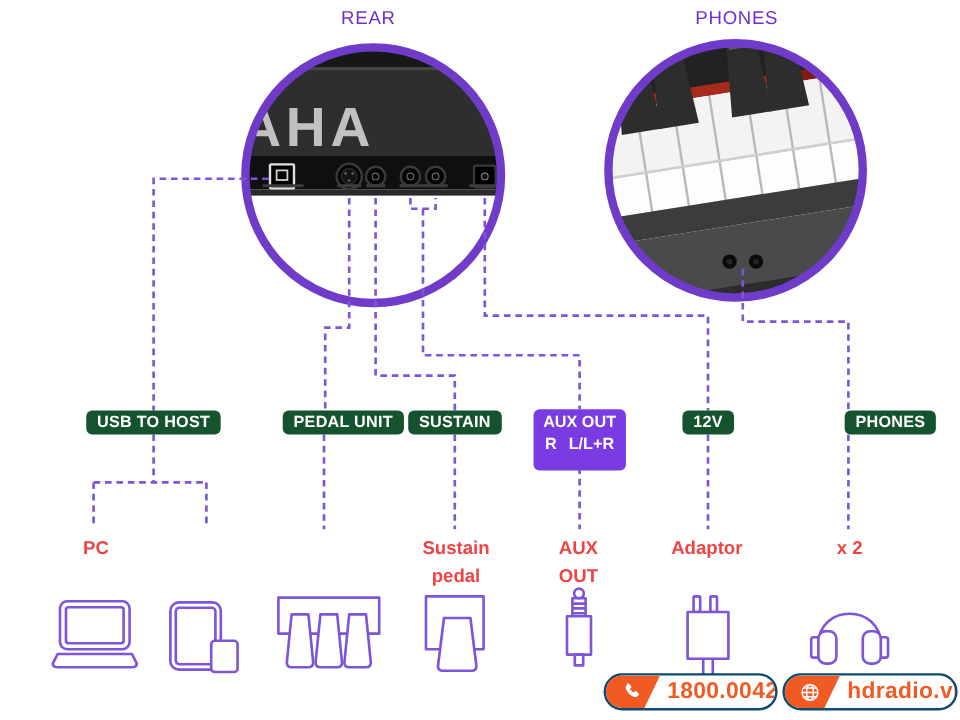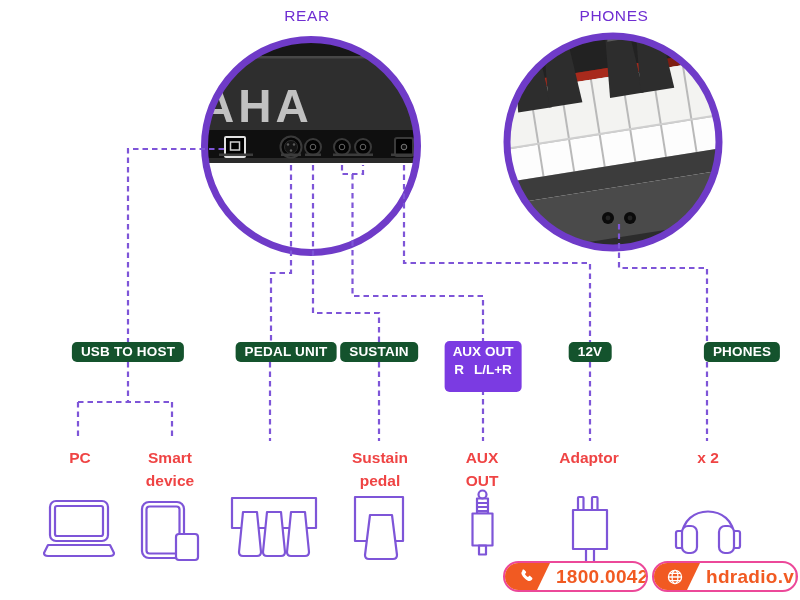--- a/index.html
+++ b/index.html
@@ -17,21 +17,21 @@
     background:#7b3be2;color:#fff;font-weight:bold;font-size:13.5px;
     padding:2px 8px 14px;border-radius:5px;text-align:center;line-height:1.3;}
   .badge-aux .r2{display:flex;justify-content:center;gap:10px;}
   .devlabel{position:absolute;top:446px;transform:translateX(-50%);
     color:#ef4444;font-weight:bold;font-size:15.5px;text-align:center;line-height:1.5;
     white-space:nowrap;}
   .icon-svg{position:absolute;}
   .icon-stroke{fill:none;stroke:#7e55d8;stroke-width:2.2;stroke-linejoin:round;}
   .icon-fillwhite{fill:#fff;stroke:#7e55d8;stroke-width:2.2;stroke-linejoin:round;}
   .contact{position:absolute;top:561px;height:31px;box-sizing:border-box;
-    border:2px solid #ec4899;border-radius:17px;background:#fff;
+    border:2px solid #0c4a6e;border-radius:17px;background:#fff;
     display:flex;align-items:center;overflow:hidden;}
   .contact-ico{height:100%;background:#f15a22;
     clip-path:polygon(0 0,100% 0,calc(100% - 13px) 100%,0 100%);
     display:flex;align-items:center;justify-content:flex-start;
     padding:0 16px 0 12px;box-sizing:border-box;}
   .contact-txt{color:#f15a22;font-weight:bold;font-size:19px;
     padding:0 12px 0 6px;letter-spacing:.3px;white-space:nowrap;}
 </style>
 </head>
 <body>
@@ -190,24 +190,20 @@
     <div>AUX OUT</div>
     <div class="r2">
       <span>R</span>
       <span>L/L+R</span>
     </div>
   </div>
   <div class="badge" style="left:590px">12V</div>
   <div class="badge" style="left:742px">PHONES</div>
 
   <div class="devlabel" style="left:80px">PC</div>
-  <div class="devlabel" style="left:170px">
-    <div>Smart</div>
-    <div>device</div>
-  </div>
   <div class="devlabel" style="left:380px">
     <div>Sustain</div>
     <div>pedal</div>
   </div>
   <div class="devlabel" style="left:482px">
     <div>AUX</div>
     <div>OUT</div>
   </div>
   <div class="devlabel" style="left:589px">Adaptor</div>
   <div class="devlabel" style="left:708px">

